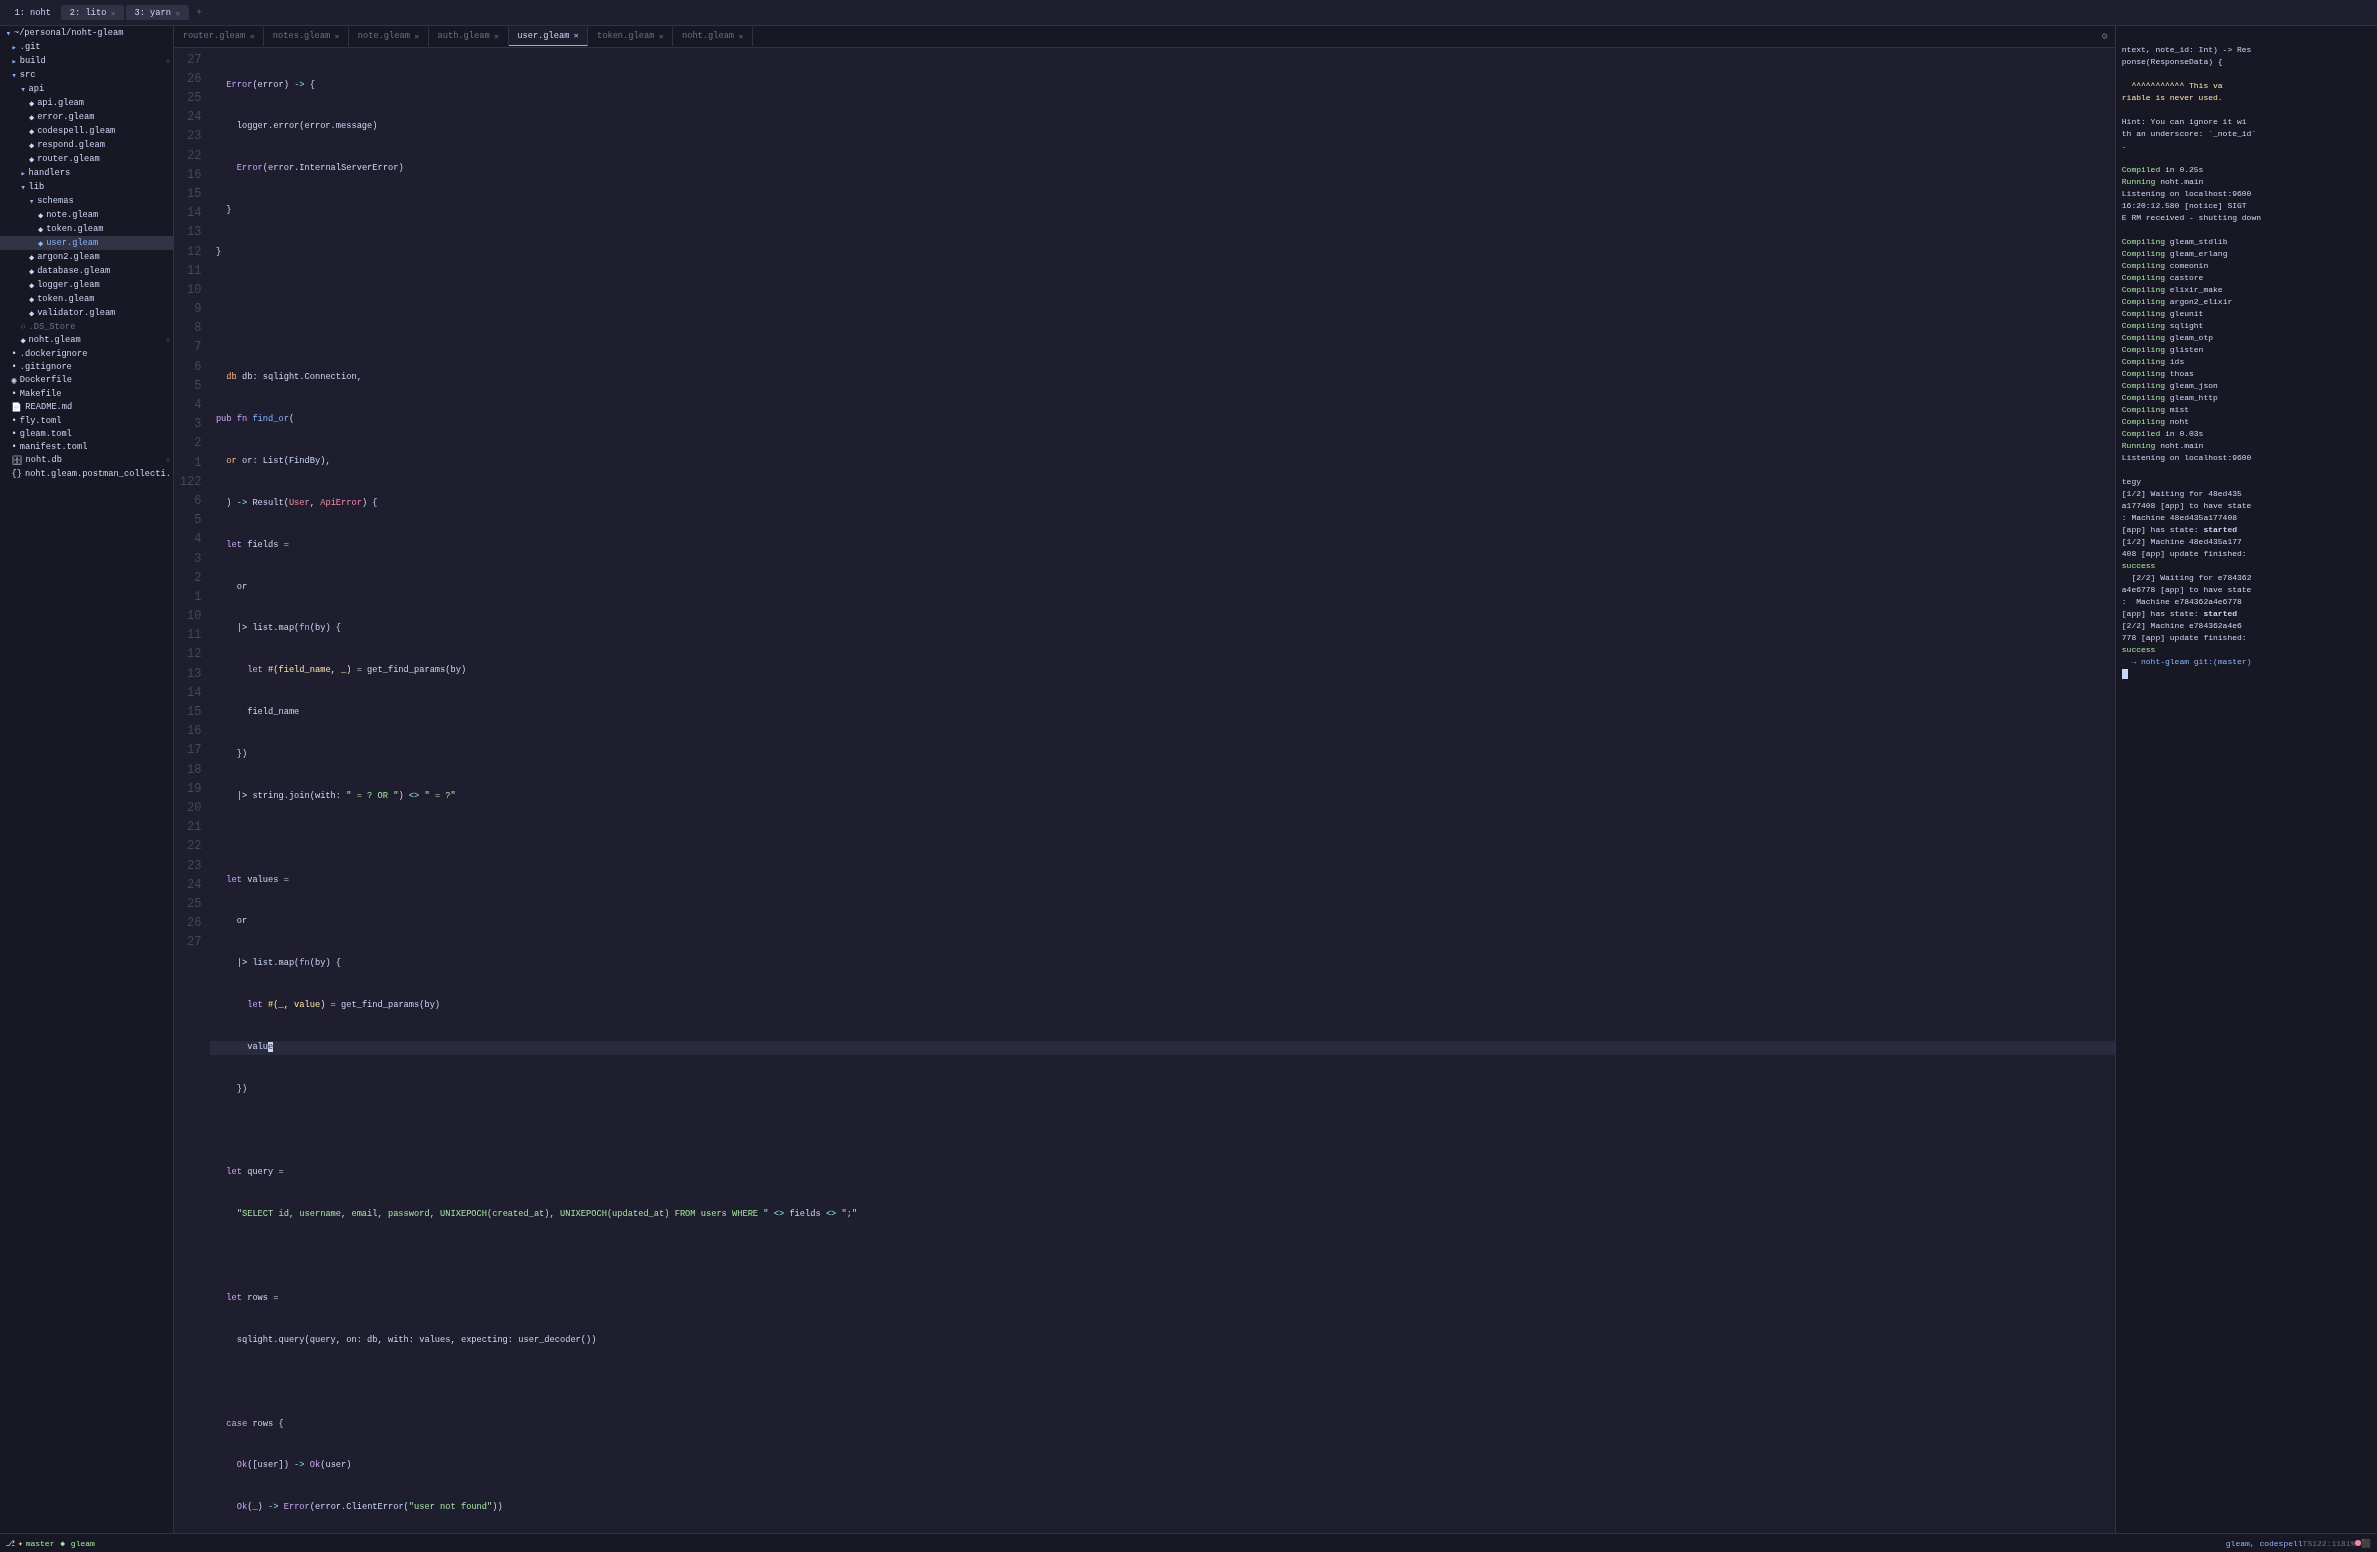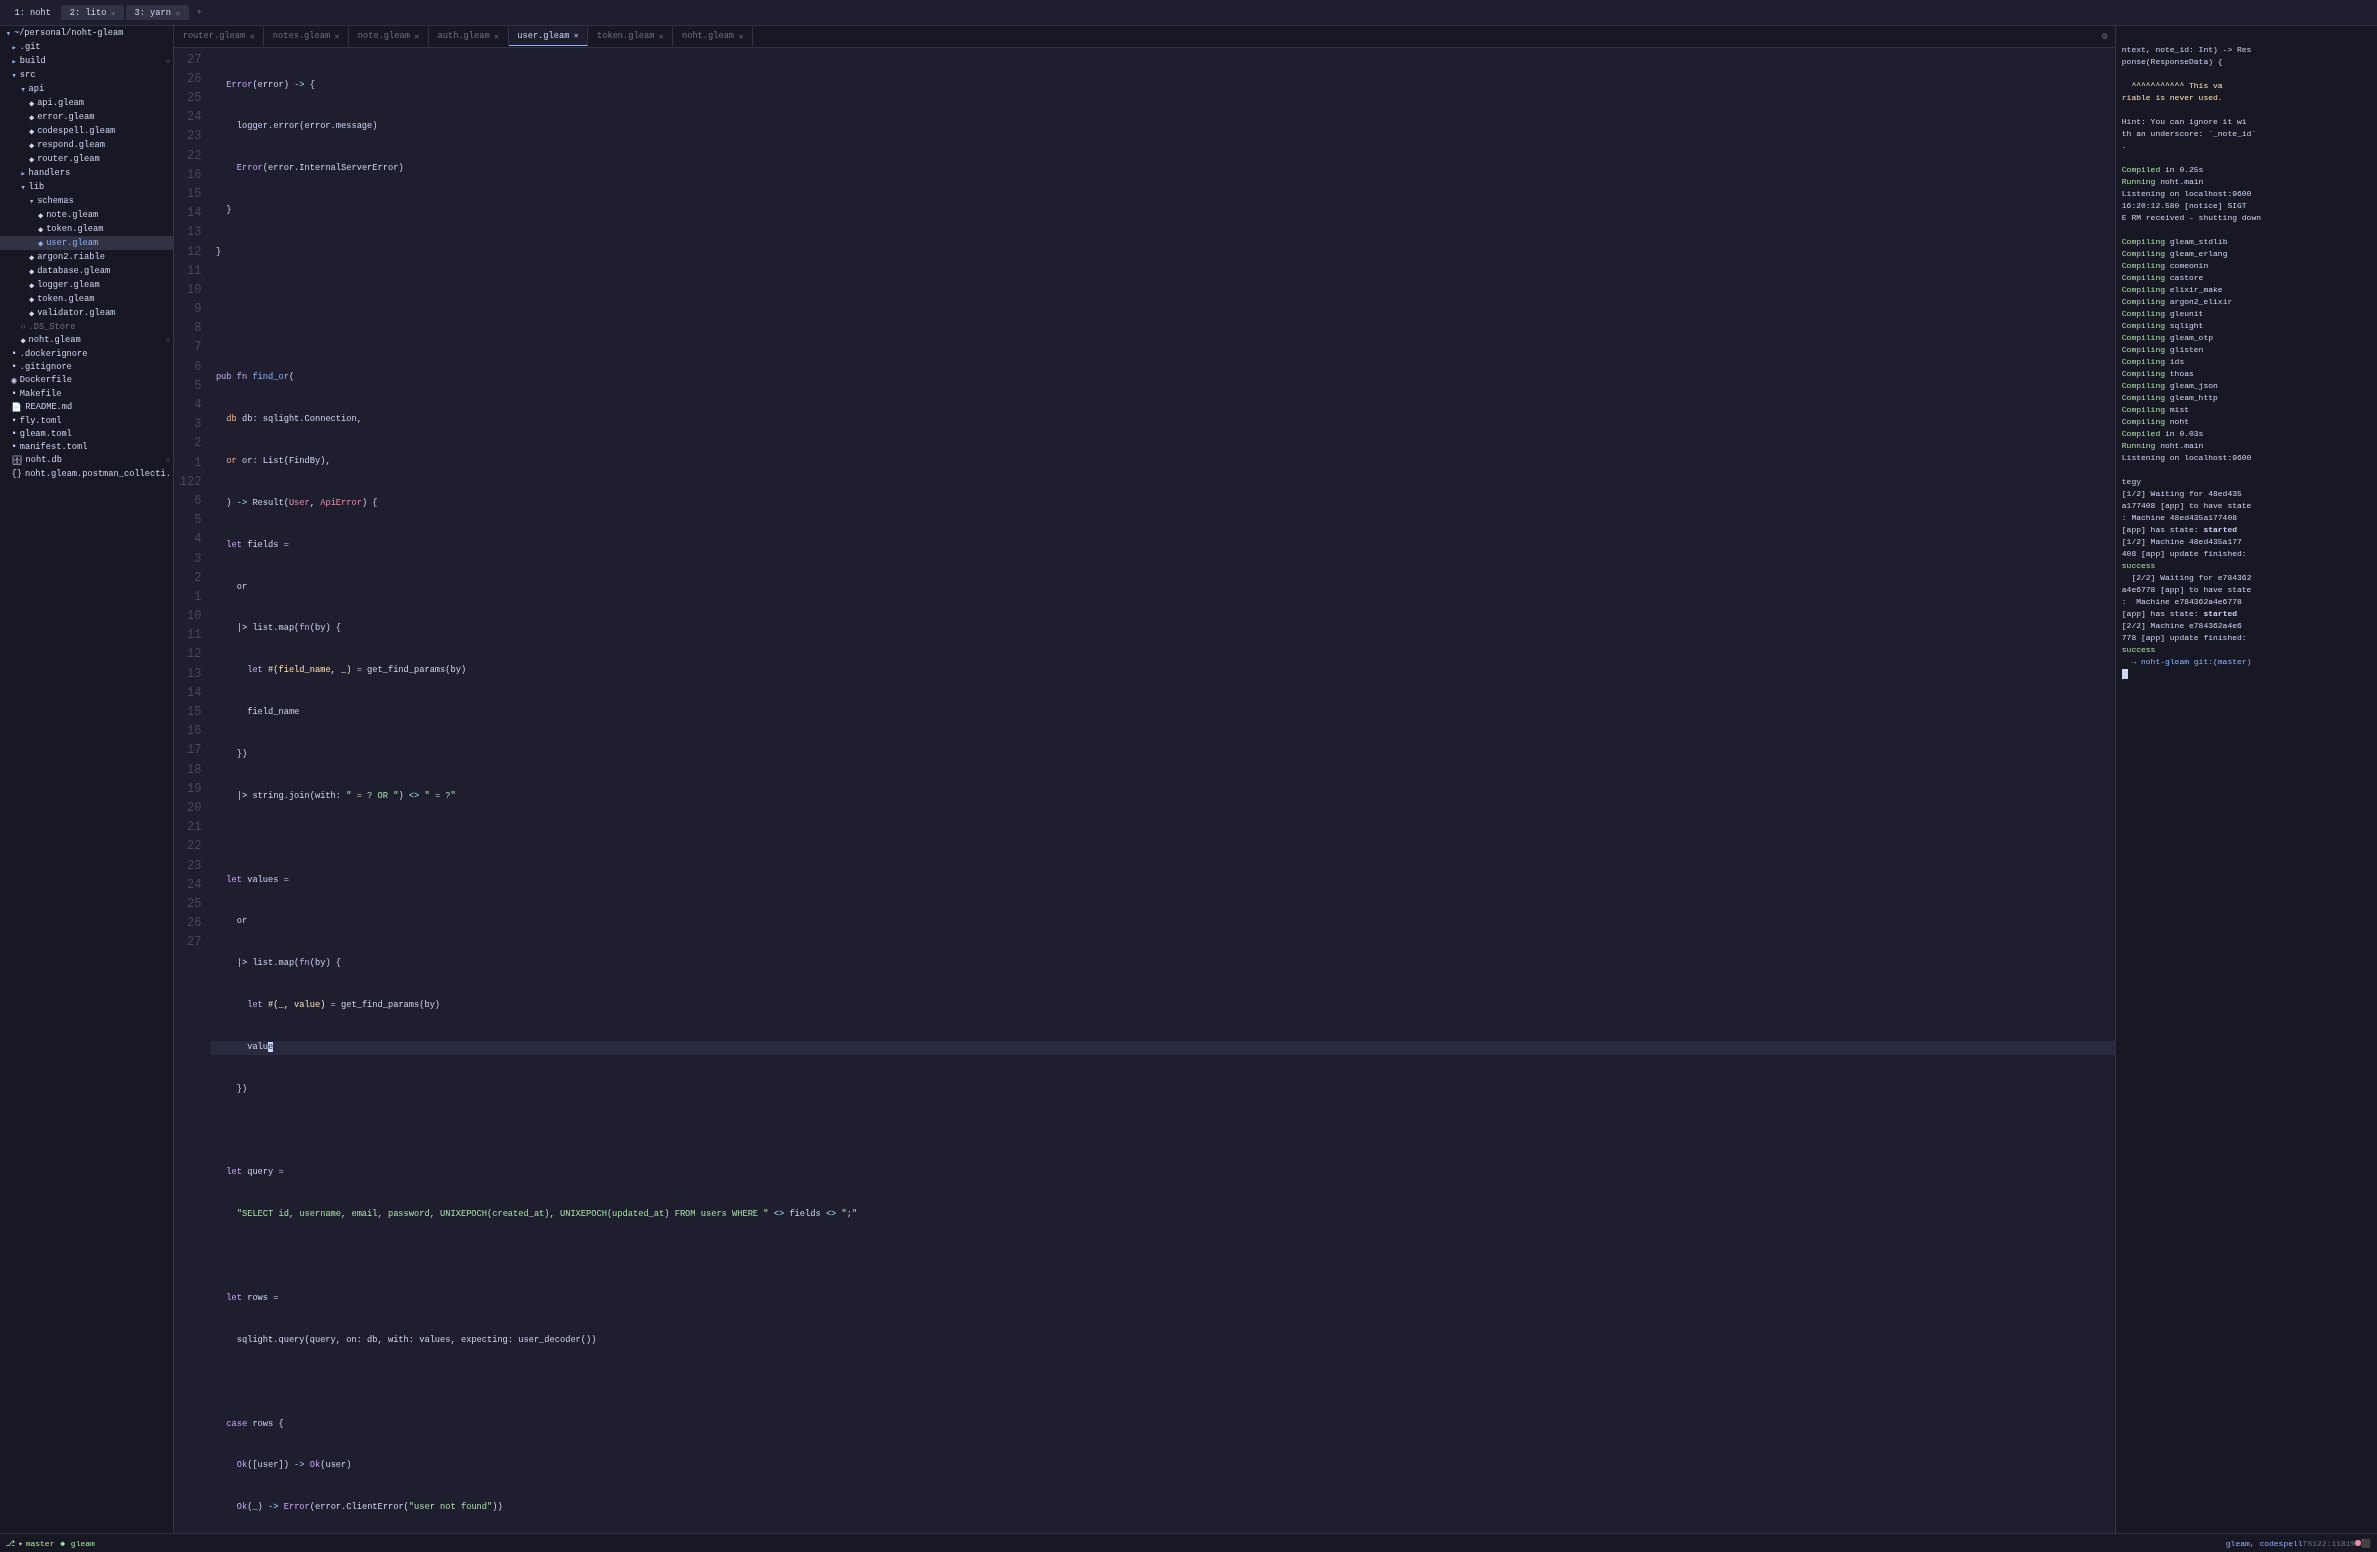--- a/index.html
+++ b/index.html
@@ -317,21 +317,21 @@
     <div class="tree-item indent-4">
       <span>◆</span>
       <span>token.gleam</span>
     </div>
     <div class="tree-item indent-4 active">
       <span>◆</span>
       <span>user.gleam</span>
     </div>
     <div class="tree-item indent-3">
       <span>◆</span>
-      <span>argon2.riable</span>
+      <span>argon2.gleam</span>
     </div>
     <div class="tree-item indent-3">
       <span>◆</span>
       <span>database.gleam</span>
     </div>
     <div class="tree-item indent-3">
       <span>◆</span>
       <span>logger.gleam</span>
     </div>
     <div class="tree-item indent-3">
@@ -480,22 +480,22 @@
         <div>27</div>
       </div>
       <div class="code-content">
         <div class="code-line">  <span class="kw">Error</span>(error) <span class="operator">-&gt;</span> {</div>
         <div class="code-line">    logger.error(error.message)</div>
         <div class="code-line">    <span class="kw">Error</span>(error.InternalServerError)</div>
         <div class="code-line">  }</div>
         <div class="code-line">}</div>
         <div class="code-line"></div>
         <div class="code-line"></div>
+        <div class="code-line">  <span class="param">db</span> db: sqlight.Connection,</div>
         <div class="code-line"><span class="kw">pub</span> <span class="kw">fn</span> <span class="fn-name">find_or</span>(</div>
-        <div class="code-line">  <span class="param">db</span> db: sqlight.Connection,</div>
         <div class="code-line">  <span class="param">or</span> or: List(FindBy),</div>
         <div class="code-line">  ) <span class="operator">-&gt;</span> Result(<span class="type">User</span>, <span class="type">ApiError</span>) {</div>
         <div class="code-line">  <span class="kw">let</span> fields =</div>
         <div class="code-line">    <span class="var">or</span></div>
         <div class="code-line">    |&gt; list.map(<span class="kw">fn</span>(by) {</div>
         <div class="code-line">      <span class="kw">let</span> <span class="macro">#(field_name, _)</span> = get_find_params(by)</div>
         <div class="code-line">      field_name</div>
         <div class="code-line">    })</div>
         <div class="code-line">    |&gt; string.join(with: <span class="string">" = ? OR "</span>) <span class="operator">&lt;&gt;</span> <span class="string">" = ?"</span></div>
         <div class="code-line"></div>

